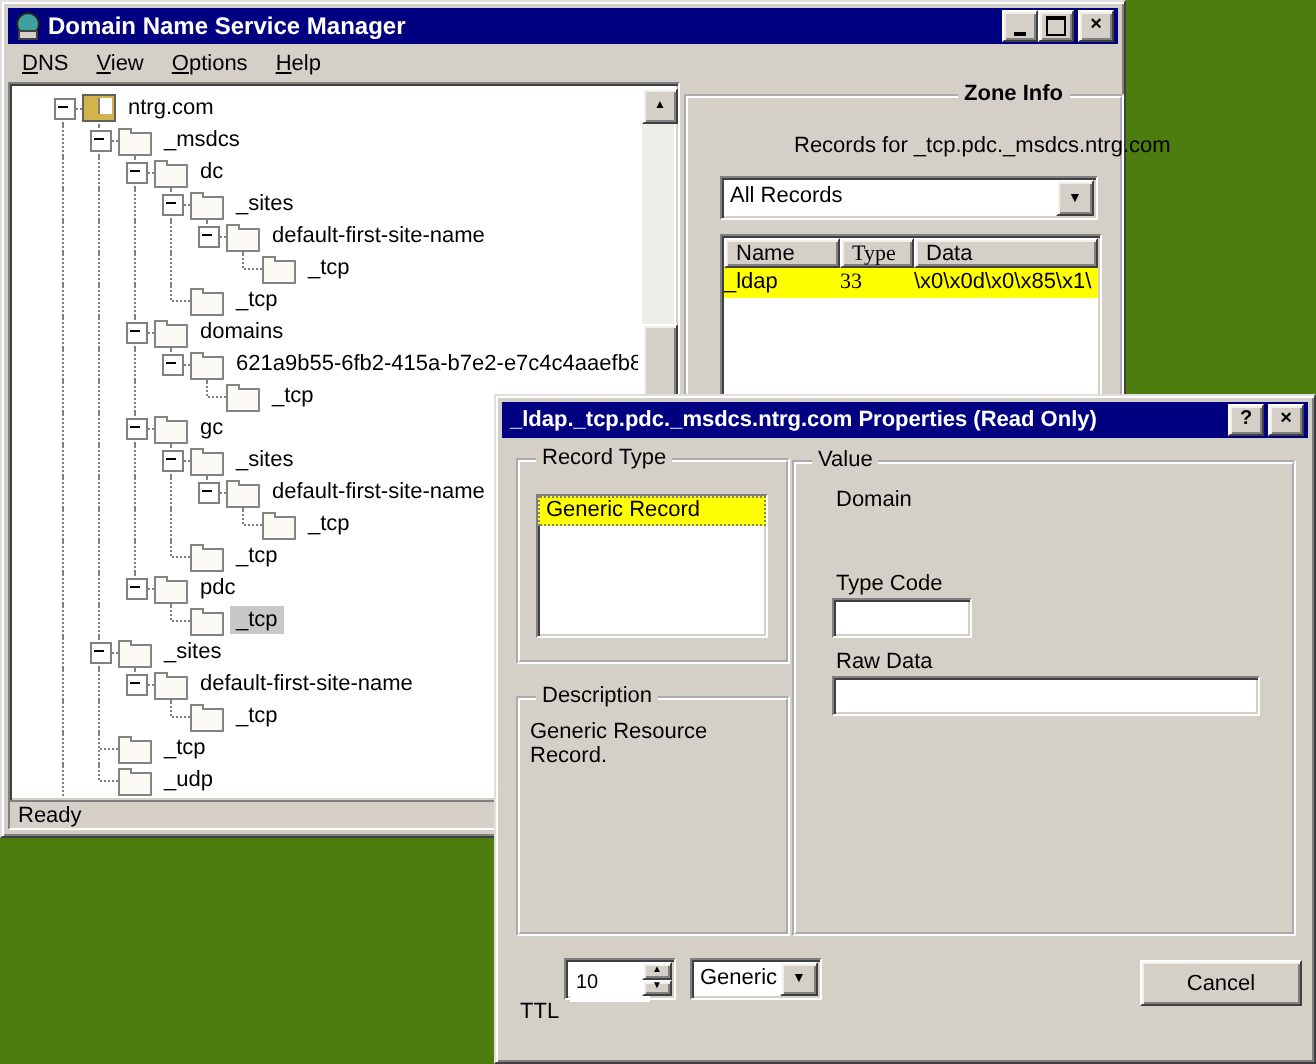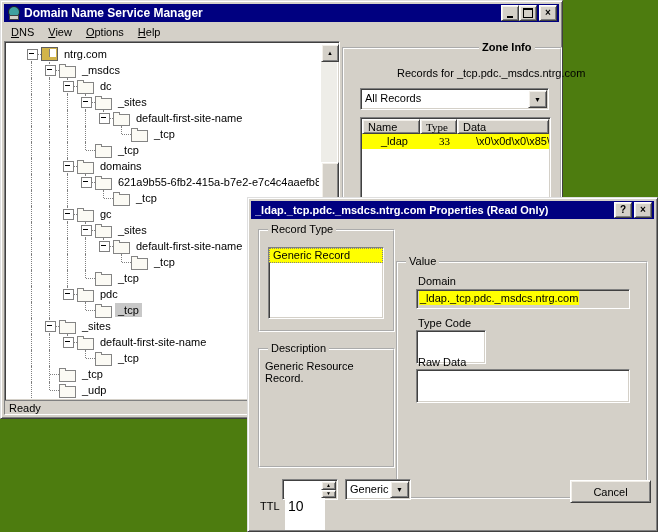--- a/index.html
+++ b/index.html
@@ -71,40 +71,40 @@
   .combo-text{position:absolute;left:4px;top:3px;}
   .combo-arrow{position:absolute;right:1px;top:1px;bottom:1px;width:17px;display:flex;align-items:center;justify-content:center;font-size:7px;}
   #reclist{position:absolute;left:16px;top:68px;width:189px;height:270px;}
   #reclist-inner{position:absolute;inset:1px;background:#fff;overflow:hidden;}
   .lheader{display:flex;height:15px;}
   .hcell{display:flex;align-items:center;padding-left:5px;box-sizing:border-box;}
   .col-name{width:58px;flex:none;}
   .col-type{width:37px;flex:none;font-family:Liberation Serif, serif;}
   .col-data{flex:1;min-width:0;}
   .lrow{display:flex;height:15px;background:#ffff00;}
-  .lcell{padding:1px 0 0 19px;box-sizing:border-box;white-space:nowrap;overflow:hidden;}
+  .lcell{padding:1px 0 0 0;box-sizing:border-box;white-space:nowrap;overflow:hidden;}
 
   .statusbar{position:absolute;left:3px;bottom:3px;right:3px;height:15px;background:#d4d0c8;
              border:1px solid;border-color:#808080 #ffffff #ffffff #808080;padding:1px 0 0 4px;box-sizing:border-box;}
 
   
   #dialog{position:absolute;left:247px;top:197px;width:409px;height:333px;z-index:10;}
   #dialog .titlebar{font-size:11px;}
   #rtgroup{left:10px;top:31px;width:133px;height:99px;}
   #rtlist{position:absolute;left:8px;top:16px;width:114px;height:70px;}
   .lb-item{height:15px;padding:1px 0 0 4px;box-sizing:border-box;}
   .lb-item.sel{background:#ffff00;outline:1px dotted #808080;outline-offset:-1px;}
   #descgroup{left:10px;top:150px;width:133px;height:116px;}
   #desctext{position:absolute;left:5px;top:10px;right:4px;}
-  #valgroup{left:148px;top:32px;width:248px;height:234px;margin-top:31px;}
+  #valgroup{left:148px;top:32px;width:248px;height:234px;}
   .flabel{position:absolute;left:20px;}
   .ffield{position:absolute;left:18px;height:20px;box-sizing:border-box;}
   #domain-field{top:26px;width:214px;background:#d4d0c8;padding:2px 0 0 2px;white-space:nowrap;overflow:hidden;}
   .hl{background:#ffff00;padding:1px 1px;}
-  input.field{font-family:"Liberation Sans",sans-serif;font-size:14px;padding:16px 3px;outline:none;}
+  input.field{font-family:"Liberation Sans",sans-serif;font-size:10px;padding:4px 3px;outline:none;}
   #typecode-field{top:67px;width:70px;}
   #rawdata-field{top:106px;width:214px;}
 
   #ttl-label{position:absolute;left:12px;top:302px;}
   #ttl-spin{position:absolute;left:34px;top:281px;width:56px;height:21px;box-sizing:border-box;}
   #ttl-input{position:absolute;left:2px;top:2px;width:34px;border:none;background:#fff;}
   .updown{position:absolute;right:1px;top:1px;bottom:1px;width:15px;display:flex;flex-direction:column;}
   .udbtn{flex:1;display:flex;align-items:center;justify-content:center;font-size:5px;line-height:1;}
   #unit-combo{position:absolute;left:97px;top:281px;width:66px;height:21px;box-sizing:border-box;}
   #cancel-btn{position:absolute;left:322px;top:282px;width:79px;height:21px;display:flex;align-items:center;justify-content:center;}
@@ -398,21 +398,20 @@
     <div id="rtgroup" class="groupbox">
       <span class="legend">Record Type</span>
       <div id="rtlist" class="sunken">
           <div class="lb-item sel">Generic Record</div>
         </div>
     </div>
 
     <div id="valgroup" class="groupbox">
       <span class="legend">Value</span>
       <div class="flabel" style="top:12px">Domain</div>
-      <div id="domain-field" class="ffield sunken"><span class="hl">_ldap._tcp.pdc._msdcs.ntrg.com</span></div>
       <div class="flabel" style="top:54px">Type Code</div>
       <input id="typecode-field" class="ffield sunken field" value="" style="">
       <div class="flabel" style="top:93px">Raw Data</div>
       <input id="rawdata-field" class="ffield sunken field" value="" style="">
     </div>
 
     <div id="ttl-label">TTL</div>
     <div id="ttl-spin" class="sunken">
       <input id="ttl-input" class="field" value="10" style="">
       <span class="updown">

